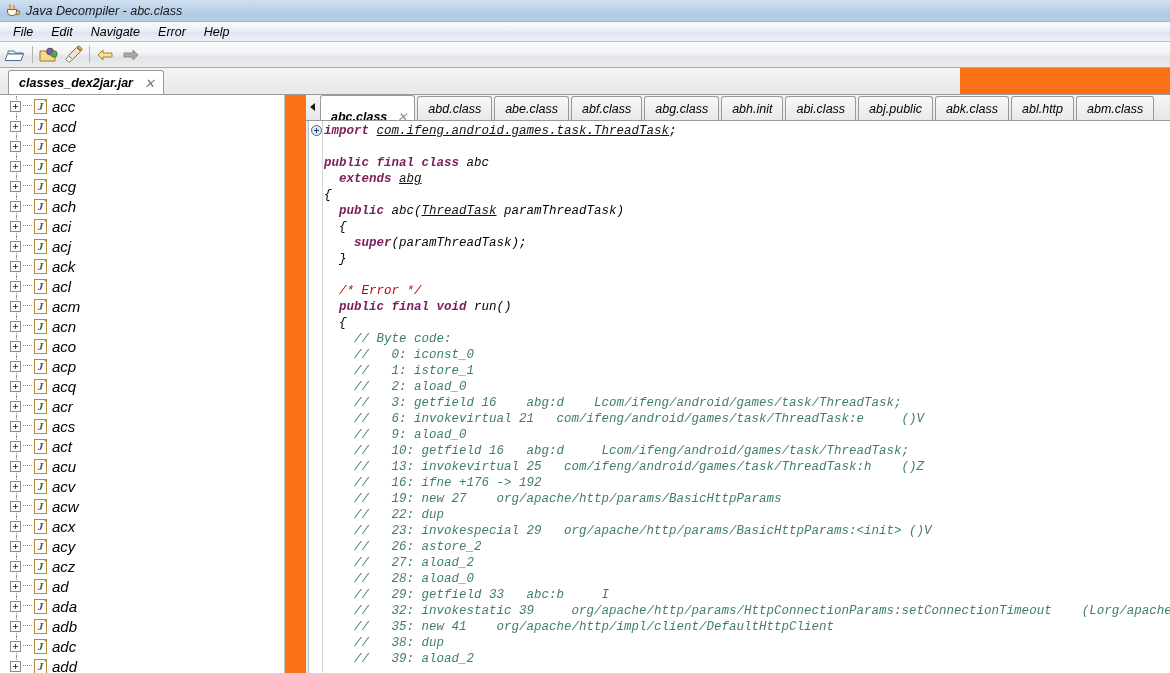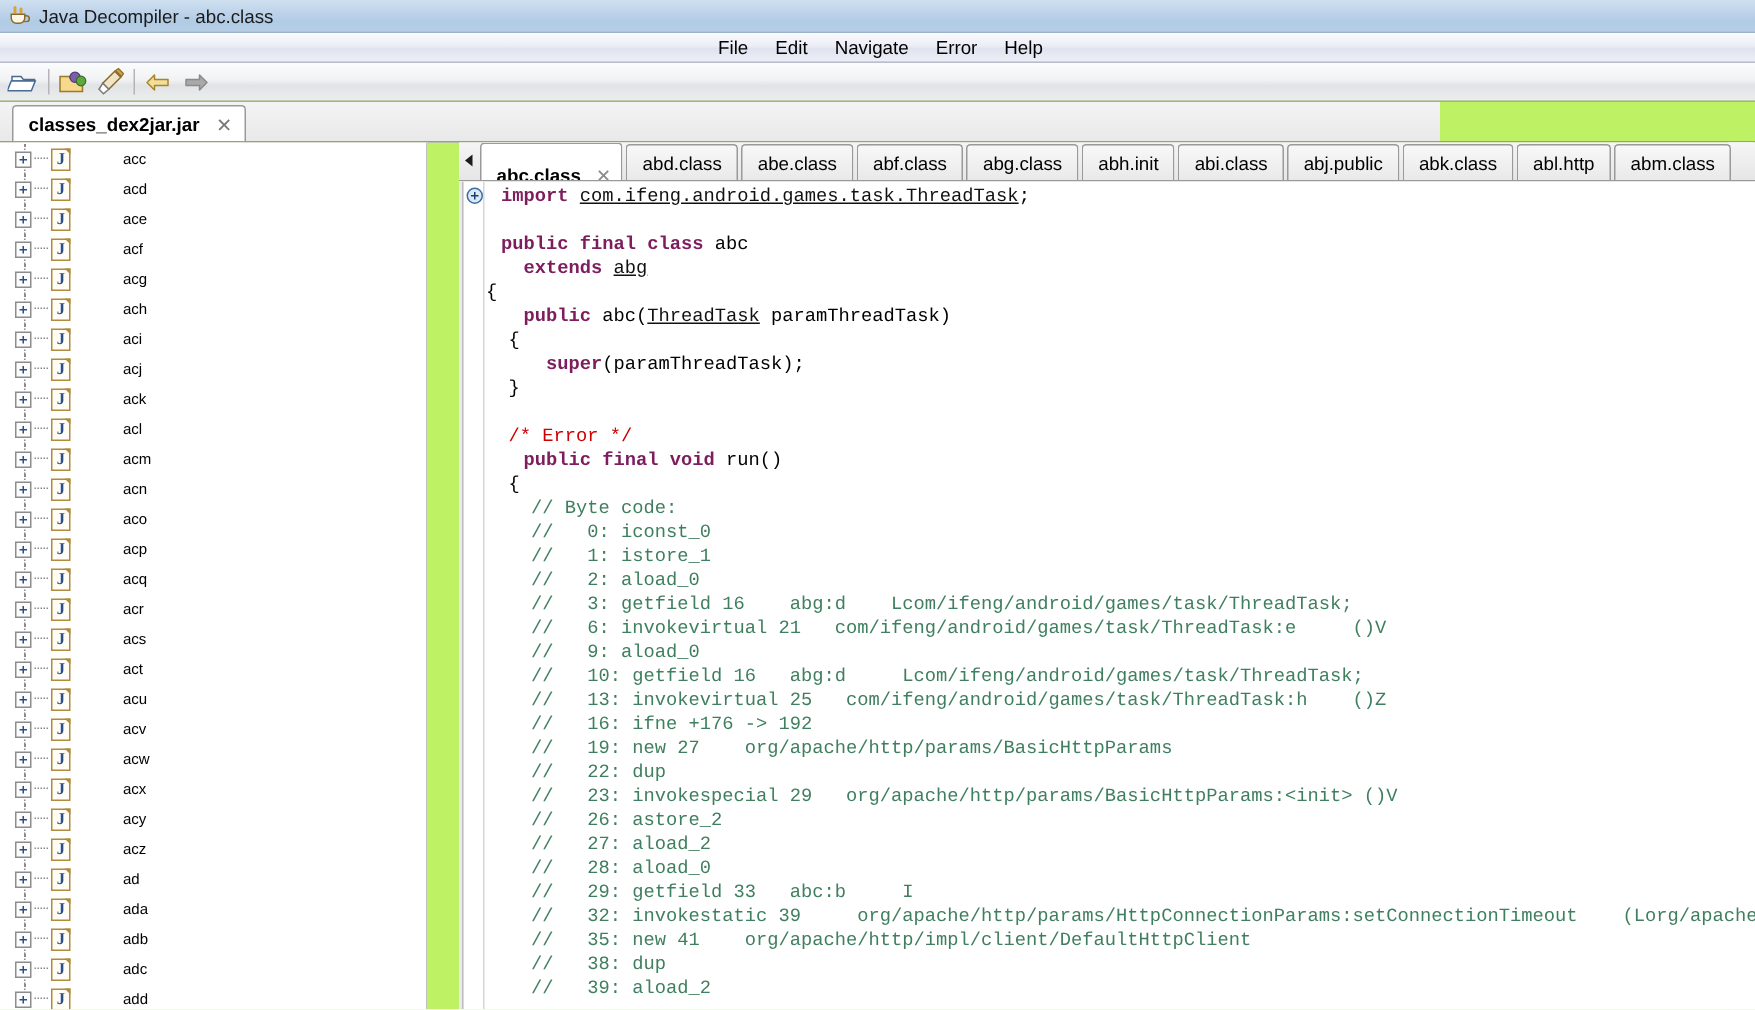--- a/index.html
+++ b/index.html
@@ -10,21 +10,22 @@
     overflow: hidden;
     background: #ffffff;
     font-family: "Liberation Sans", sans-serif;
   }
 
   #app {
     position: relative;
     width: 1170px;
     height: 673px;
     overflow: hidden;
-    background: #bef264;
+    background: #f97316;
+    font-style: italic;
   }
 
   
   .titlebar {
     position: absolute;
     left: 0; top: 0;
     width: 1170px;
     height: 22px;
     background: linear-gradient(to bottom, #cfe0f0 0%, #bed3ea 40%, #b0cbe4 70%, #b6cfe6 100%);
     border-bottom: 1px solid #9db3c9;
@@ -76,21 +77,20 @@
     position: absolute;
     left: 0; top: 22px;
     width: 1170px;
     height: 20px;
     background: linear-gradient(to bottom, #fafbfd 0%, #eceef6 45%, #dfe3ef 55%, #eef0f7 100%);
     border-bottom: 1px solid #b9bdcc;
     display: flex;
     align-items: center;
     box-sizing: border-box;
     padding-left: 4px;
-    justify-content: center;
   }
   .menu-item {
     font-size: 12.5px;
     color: #000;
     padding: 2px 9px;
     cursor: default;
     white-space: nowrap;
   }
 
   
@@ -253,24 +253,23 @@
     left: 0; top: 0;
     width: 13px; height: 15px;
     font-family: "Liberation Serif", serif;
     font-size: 11px;
     font-weight: bold;
     color: #2c4d86;
     text-align: center;
     line-height: 15px;
   }
   .tree-label {
-    font-size: 10px;
+    font-size: 15px;
     color: #000;
     white-space: nowrap;
-    margin-left: 30px;
   }
 
   
   .sb-scroll {
     position: absolute;
     right: 1px; top: 95px;
     width: 17px;
     height: 578px;
     background: #f1f1f1;
     border-left: 1px solid #d4d4d4;
@@ -428,21 +427,21 @@
     height: 552px;
     font-family: "Liberation Mono", "DejaVu Sans Mono", monospace;
     font-size: 12.5px;
     line-height: 16px;
     white-space: pre;
     color: #000000;
     overflow: hidden;
     padding-top: 2px;
     box-sizing: border-box;
   }
-  .code .kw   { color: #7d1d5d; font-weight: bold; margin-left: 10px; }
+  .code .kw   { color: #7d1d5d; font-weight: bold; }
   .code .lnk  { color: #111111; text-decoration: underline; }
   .code .cmt  { color: #3f7f5f; }
   .code .err  { color: #cc0000; }
   .code .pln  { color: #000000; }
 </style>
 </head>
 <body>
 
 <div id="app">
 

